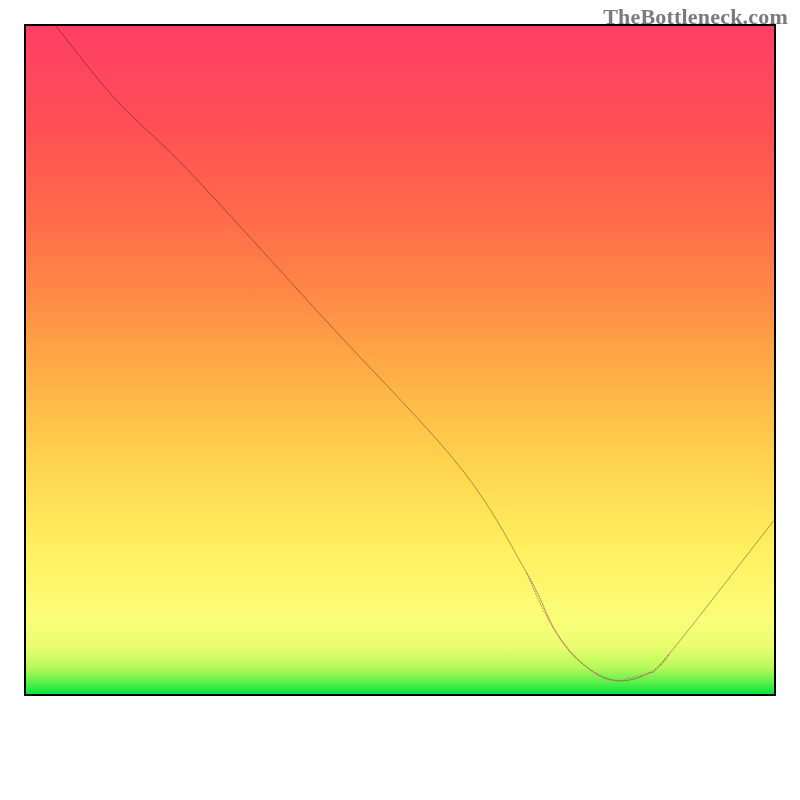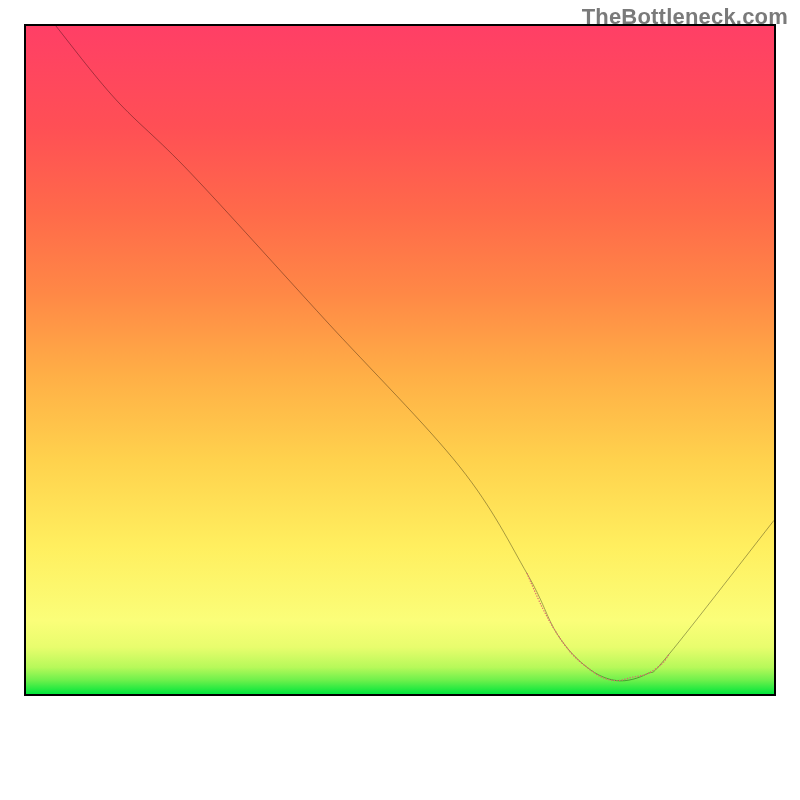--- a/index.html
+++ b/index.html
@@ -7,20 +7,21 @@
     padding: 0;
     width: 800px;
     height: 800px;
     background: #ffffff;
     font-family: Arial, Helvetica, sans-serif;
   }
   .frame {
     position: relative;
     width: 800px;
     height: 720px;
+    font-family: Liberation Serif, serif;
   }
   .watermark {
     position: absolute;
     top: 4px;
     right: 12px;
     font-size: 22px;
     font-weight: 600;
     color: #7a7a7a;
     letter-spacing: 0.2px;
     z-index: 5;

